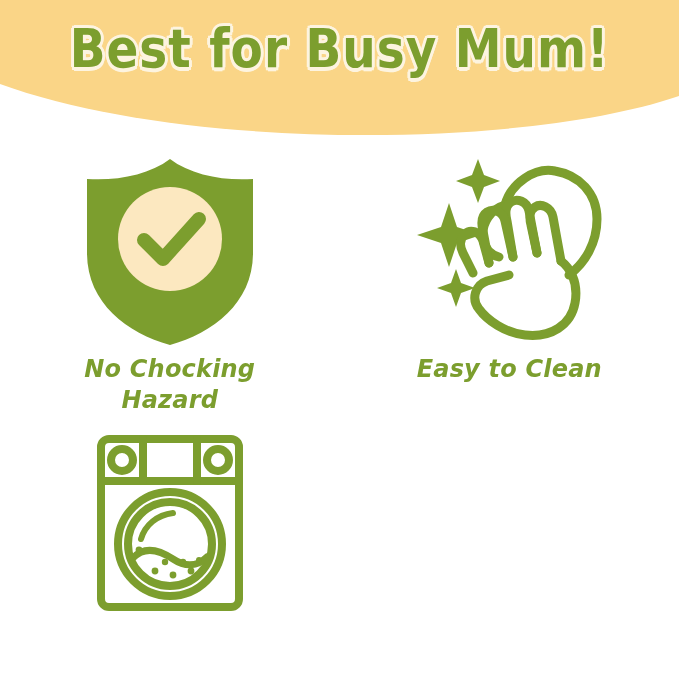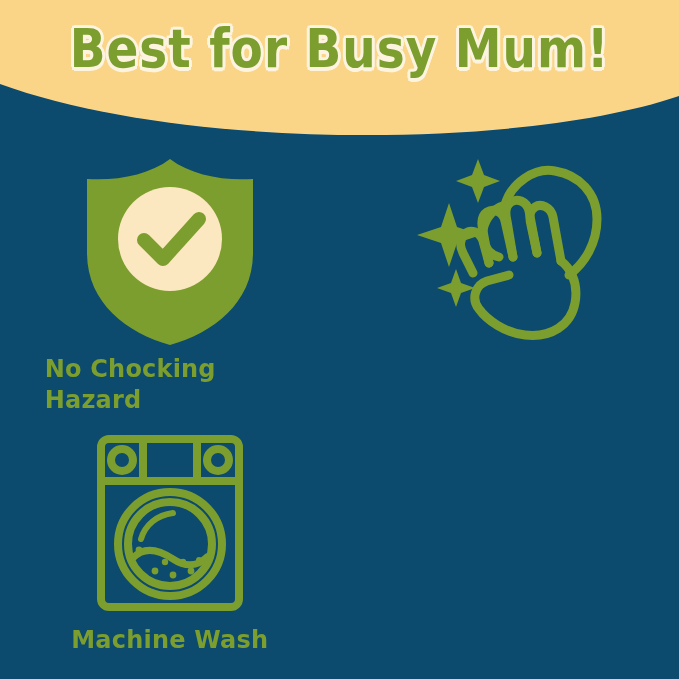--- a/index.html
+++ b/index.html
@@ -5,21 +5,21 @@
   html, body {
     margin: 0;
     padding: 0;
     background: #FCE8C0;
   }
   #infographic {
     position: relative;
     width: 679px;
     height: 679px;
     overflow: hidden;
-    background: #0c4a6e;
+    background: #ffffff;
     font-family: "DejaVu Sans", sans-serif;
     user-select: none;
   }
 
   
   .banner-svg {
     position: absolute;
     left: 0; top: 0;
     width: 679px;
     height: 140px;
@@ -74,28 +74,29 @@
     width: 200px;
     height: 196px;
     display: flex;
     align-items: center;
     justify-content: center;
   }
   .icon-box svg { display: block; overflow: visible; }
 
   .caption {
     margin-top: 4px;
-    text-align: left;
+    text-align: center;
     color: #7C9E2E;
     font-family: "DejaVu Sans", sans-serif;
     font-size: 24px;
     font-weight: bold;
     line-height: 1.28;
     max-width: 250px;
     letter-spacing: 0.2px;
+    font-style: italic;
   }
 </style>
 </head>
 <body>
 
 <div id="infographic">
 
   <svg class="banner-svg" viewBox="0 0 679 140" preserveAspectRatio="none">
     <path d="M0,0 L679,0 L679,96 C520,150 180,150 0,84 Z" fill="#FAD587"></path>
   </svg>
@@ -145,20 +146,21 @@
                      C78 163 96 176 116 178
                      C142 181 162 168 166 146
                      C170 124 160 110 152 104"></path>
             <path d="M152 104 L144 60 C142 50 132 46 126 50 C120 54 120 60 122 68 L128 96"></path>
             <path d="M128 96 L120 54 C118 44 108 41 102 45 C96 49 96 56 98 64 L104 100"></path>
             <path d="M104 100 L96 64 C94 54 84 51 78 55 C72 59 72 66 74 74 L80 106"></path>
             <path d="M80 106 L74 84 C71 74 61 72 56 77 C50 82 51 90 54 96 L64 116"></path>
           </g>
         </svg>
       </div>
+      <div class="caption">Easy to Clean</div>
     </div>
 
     <div class="cell r2">
       <div class="icon-box">
         <svg width="150" height="180" viewBox="0 0 150 180">
           <g fill="none" stroke="#7C9E2E" stroke-width="8" stroke-linecap="round" stroke-linejoin="round">
             <rect x="6" y="6" width="138" height="168" rx="8"></rect>
             <line x1="6" y1="48" x2="144" y2="48"></line>
             <line x1="48" y1="6" x2="48" y2="48"></line>
             <line x1="102" y1="6" x2="102" y2="48"></line>
@@ -179,18 +181,17 @@
             <circle cx="44" cy="117" r="3.4"></circle>
             <circle cx="60" cy="138" r="3.4"></circle>
             <circle cx="78" cy="142" r="3.4"></circle>
             <circle cx="96" cy="138" r="3.4"></circle>
             <circle cx="70" cy="129" r="3.2"></circle>
             <circle cx="88" cy="129" r="3.2"></circle>
             <circle cx="104" cy="127" r="3"></circle>
           </g>
         </svg>
       </div>
-      <div class="caption">Machine Wash</div>
     </div>
 
 
   </div>
 </div>
 
 </body></html>

